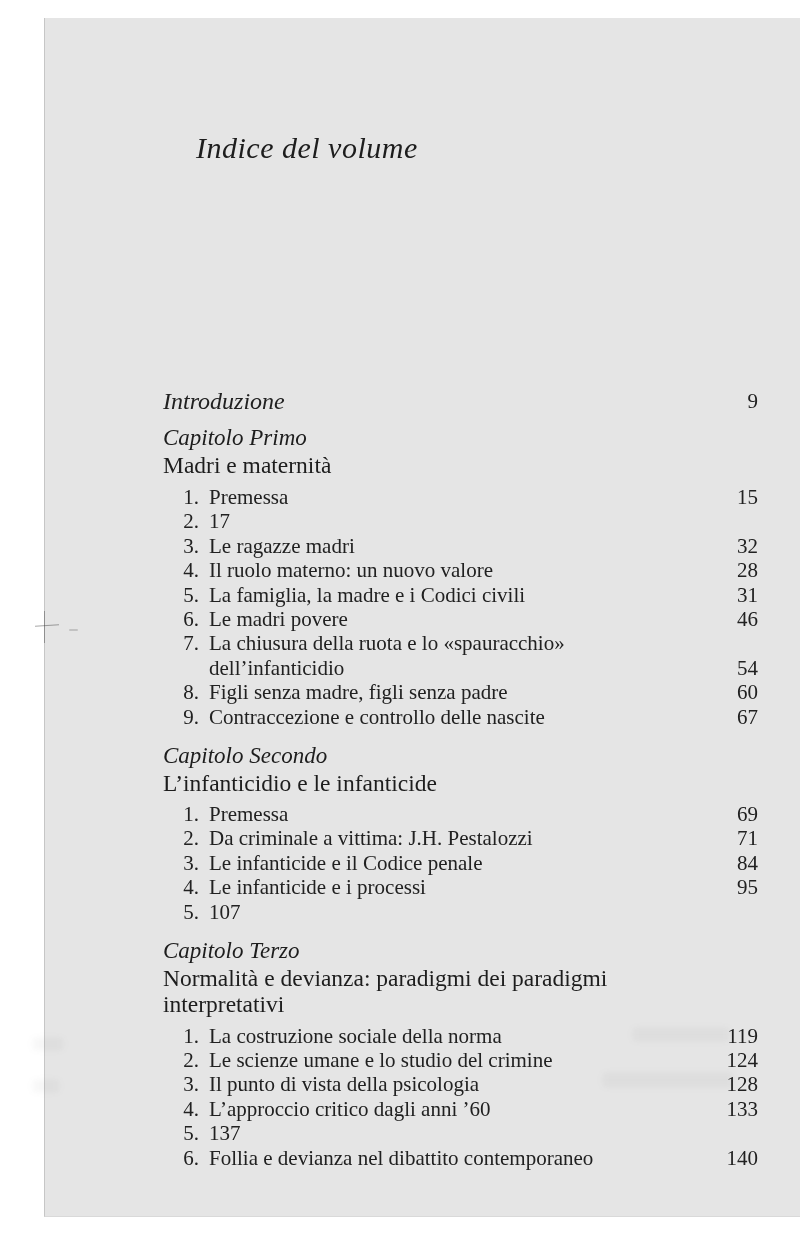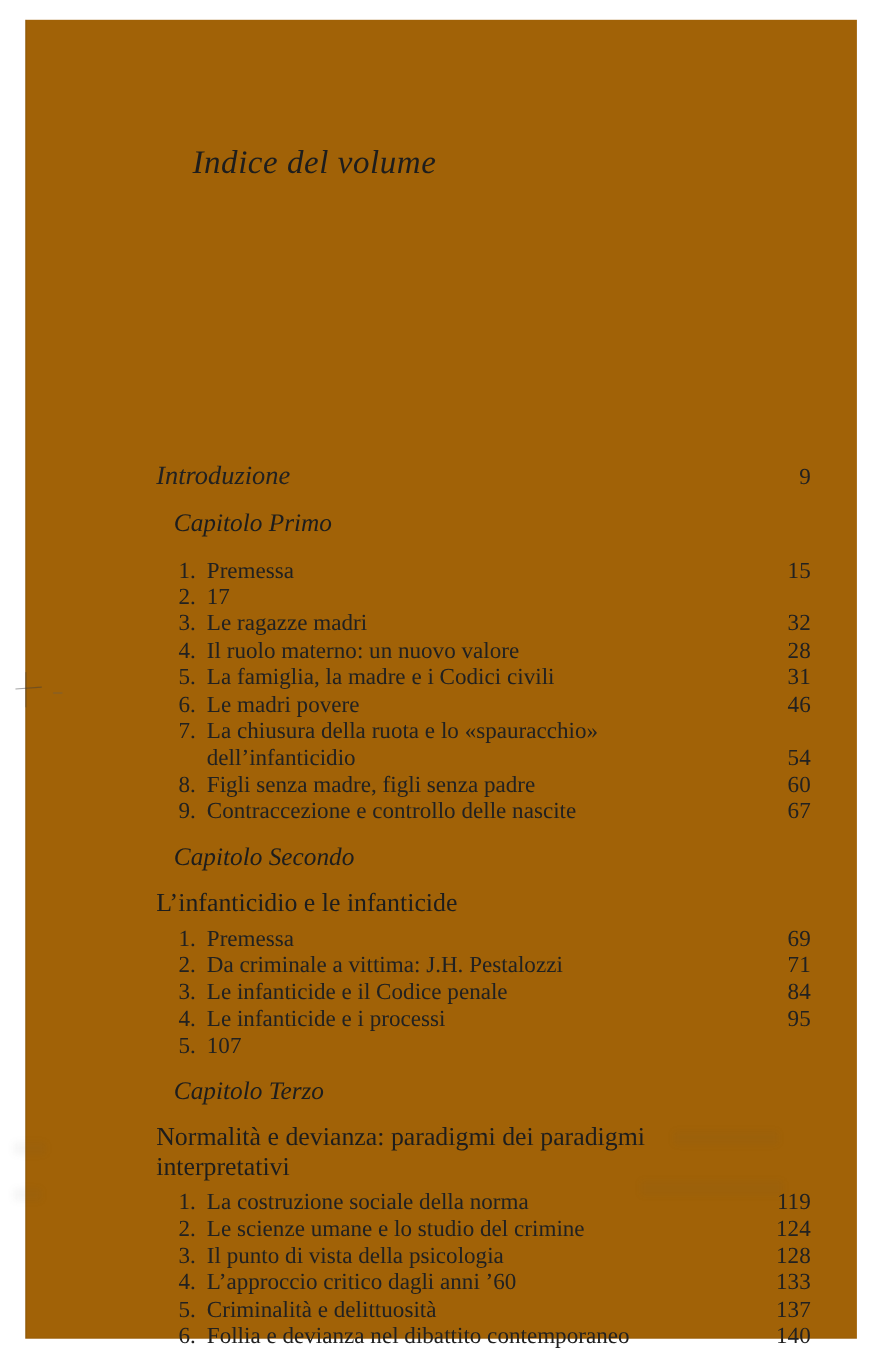--- a/index.html
+++ b/index.html
@@ -7,25 +7,25 @@
     padding: 0;
     width: 800px;
     height: 1234px;
     background: #ffffff;
     overflow: hidden;
     font-family: "Liberation Serif", "DejaVu Serif", serif;
   }
   
   .scan {
     position: absolute;
-    left: 23px;
+    left: 44px;
     top: 18px;
     width: 755px;
     height: 1198px;
-    background: #a16207;
+    background: #e5e5e5;
     border-left: 1px solid rgba(0,0,0,0.13);
     border-bottom: 1px solid rgba(0,0,0,0.05);
   }
   
   .pencil-cross-h {
     position: absolute;
     left: -10px;
     top: 607px;
     width: 24px;
     height: 1px;
@@ -81,32 +81,32 @@
   .row {
     display: flex;
     align-items: flex-end;
   }
   .intro-row {
     margin-top: 220px;
     font-size: 24px;
     line-height: 27px;
   }
   .italic-head { font-style: italic; }
-  .intro-row .label { flex: 1; margin-top: 32px; }
+  .intro-row .label { flex: 1; }
   .pg {
     font-size: 21px;
     text-align: right;
     white-space: nowrap;
     align-self: flex-end;
   }
   .intro-row .pg { font-size: 21px; }
   section.chapter { margin-top: 14px; }
   section.chapter.first { margin-top: 10px; }
   h2.chap-heading {
-    margin: 16px;
+    margin: 0;
     font-size: 23px;
     line-height: 26.5px;
     font-weight: normal;
     font-style: italic;
     color: #1d1d1d;
   }
   h3.chap-subtitle {
     margin: 0;
     font-size: 23.5px;
     line-height: 26.5px;
@@ -151,20 +151,21 @@
 
     <h1 class="book-title">Indice del volume</h1>
 
     <div class="row intro-row">
       <span class="label italic-head">Introduzione</span>
       <span class="pg">9</span>
     </div>
 
     <section class="chapter first">
       <h2 class="chap-heading">Capitolo Primo</h2>
+      <h3 class="chap-subtitle">Madri e maternità</h3>
       <ul class="items">
         <li class="row">
             <span class="num">1.</span>
             <span class="txt">Premessa</span>
             <span class="pg">15</span>
           </li>
         <li class="row">
             <span class="num">2.</span>
             <span class="pg">17</span>
           </li>
@@ -258,21 +259,20 @@
             <span class="txt">Il punto di vista della psicologia</span>
             <span class="pg">128</span>
           </li>
         <li class="row">
             <span class="num">4.</span>
             <span class="txt">L’approccio critico dagli anni ’60</span>
             <span class="pg">133</span>
           </li>
         <li class="row">
             <span class="num">5.</span>
-            <span class="txt">Criminalità e delittuosità</span>
             <span class="pg">137</span>
           </li>
         <li class="row">
             <span class="num">6.</span>
             <span class="txt">Follia e devianza nel dibattito contemporaneo</span>
             <span class="pg">140</span>
           </li>
       </ul>
     </section>
 

